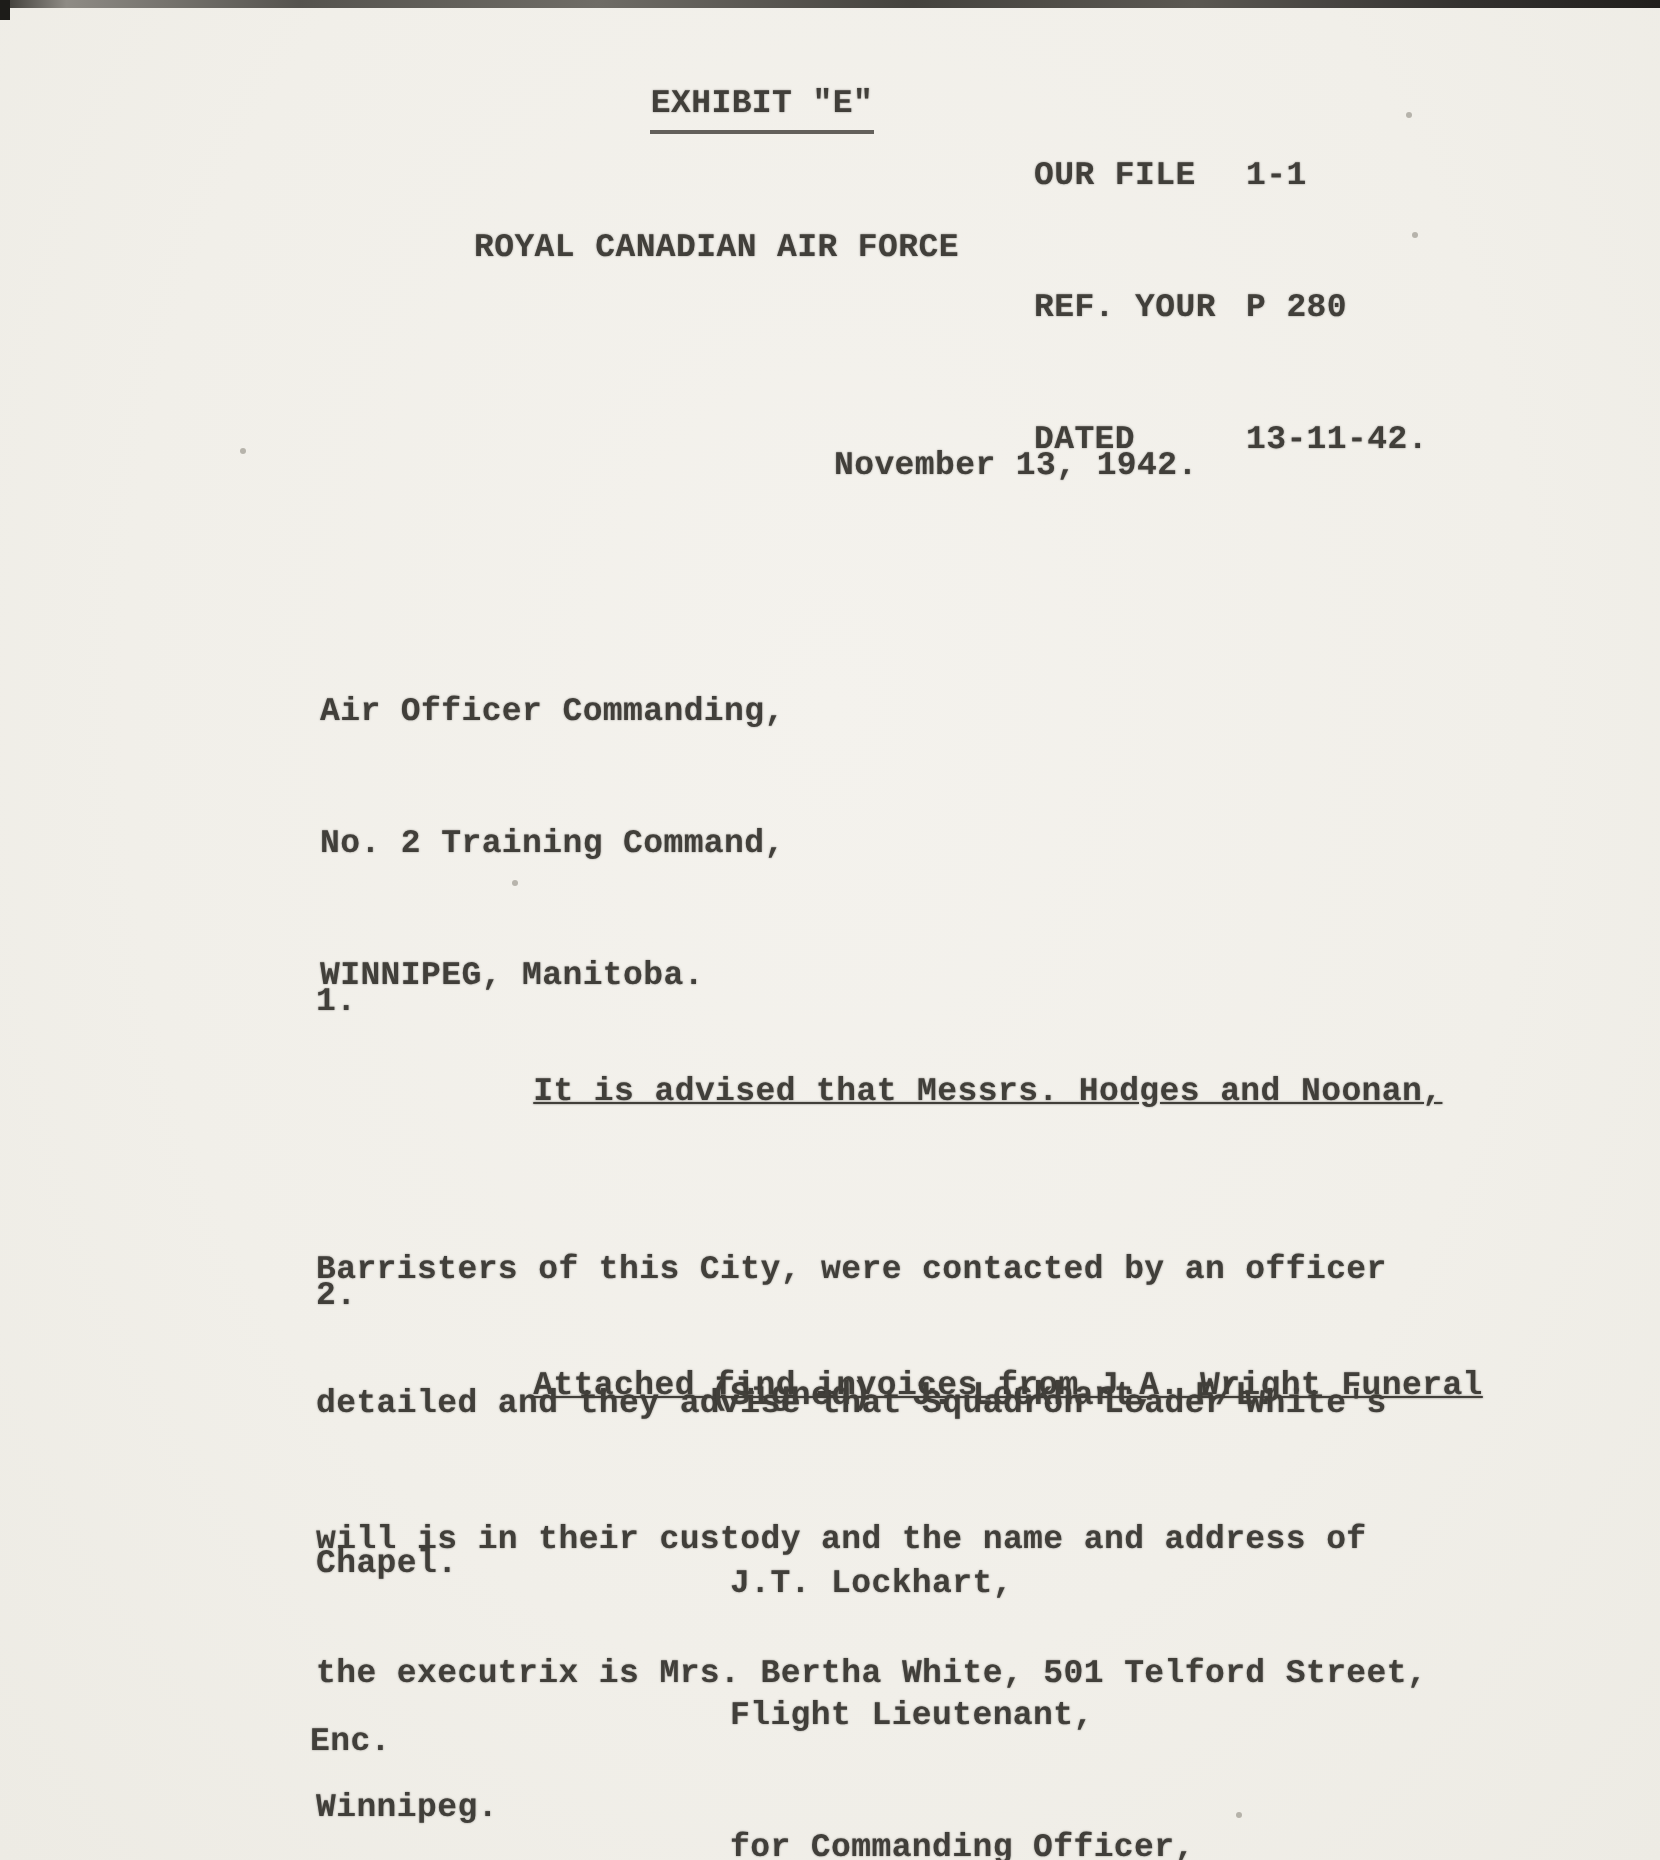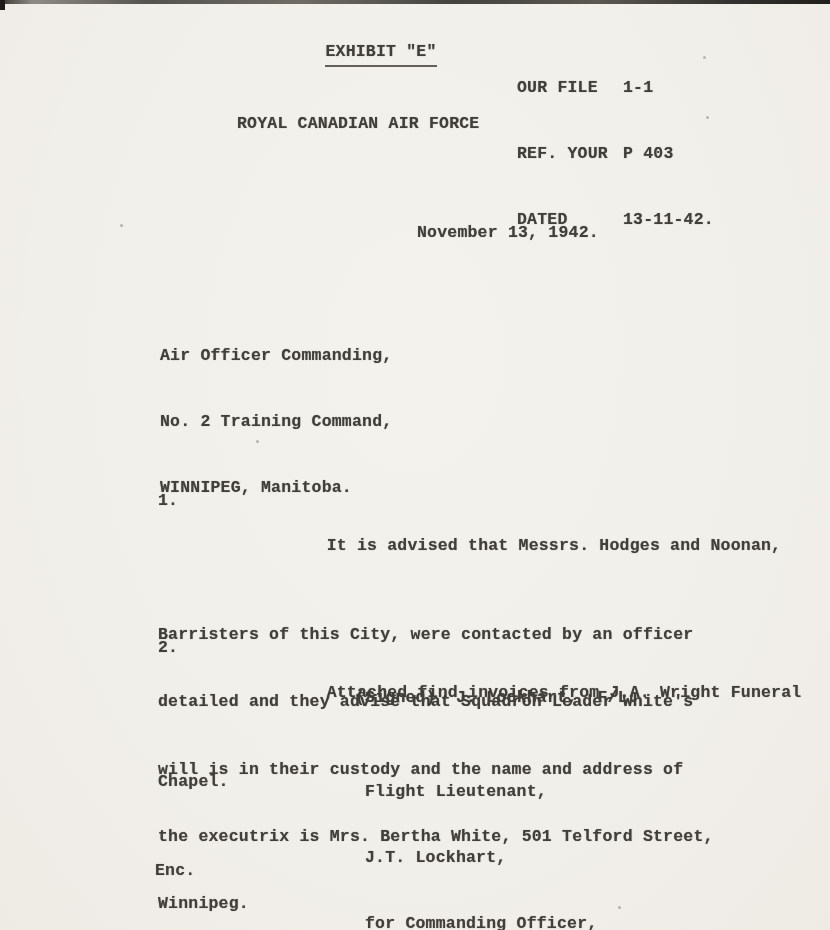--- a/index.html
+++ b/index.html
@@ -38,21 +38,21 @@
   .underlined {
     display: inline-block;
     padding-bottom: 2px;
     border-bottom: 2px solid rgba(62,60,55,0.8);
   }
   .fileblock .filerow { display: flex; align-items: center; }
   .filelabel { width: 106px; }
   .para { line-height: 22.4px; }
   .pline.first { position: relative; }
   .pnum { position: absolute; left: 0; top: 0; }
-  .ptext { display: inline-block; margin-left: 108px; }
+  .ptext { display: inline-block; margin-left: 48px; text-decoration: underline; }
   .speck {
     position: absolute; width: 3px; height: 3px; border-radius: 50%;
     background: rgba(95,90,78,0.4);
   }
 </style>
 </head>
 <body>
 
 <div class="page">
 
@@ -69,21 +69,21 @@
     <span class="underlined">EXHIBIT "E"</span>
   </div>
 
   <div class="txt fileblock" style="left:517px; top:33px;">
     <div class="filerow">
       <span class="filelabel">OUR FILE</span>
       <span class="filevalue">1-1</span>
     </div>
     <div class="filerow">
       <span class="filelabel">REF. YOUR</span>
-      <span class="filevalue">P 403</span>
+      <span class="filevalue">P 280</span>
     </div>
     <div class="filerow">
       <span class="filelabel">DATED</span>
       <span class="filevalue">13-11-42.</span>
     </div>
   </div>
 
   <div class="txt" style="left:237px; top:113px;">ROYAL CANADIAN AIR FORCE</div>
 
   <div class="txt" style="left:417px; top:222px;">November 13, 1942.</div>
@@ -111,22 +111,22 @@
     <div class="pline first">
       <span class="pnum">2.</span>
       <span class="ptext">Attached find invoices from J.A. Wright Funeral</span>
     </div>
     <div class="pline">Chapel.</div>
   </div>
 
   <div class="txt" style="left:355px; top:687px;text-align:center;">(Signed)  J. Lockhart,  F/L.</div>
 
   <div class="txt" style="left:365px; top:737px;">
+    <div>J.T. Lockhart,</div>
     <div>Flight Lieutenant,</div>
-    <div>J.T. Lockhart,</div>
     <div>for Commanding Officer,</div>
     
     
   </div>
 
   <div class="txt" style="left:155px; top:860px;">Enc.</div>
 
 </div>
 
 </body></html>

